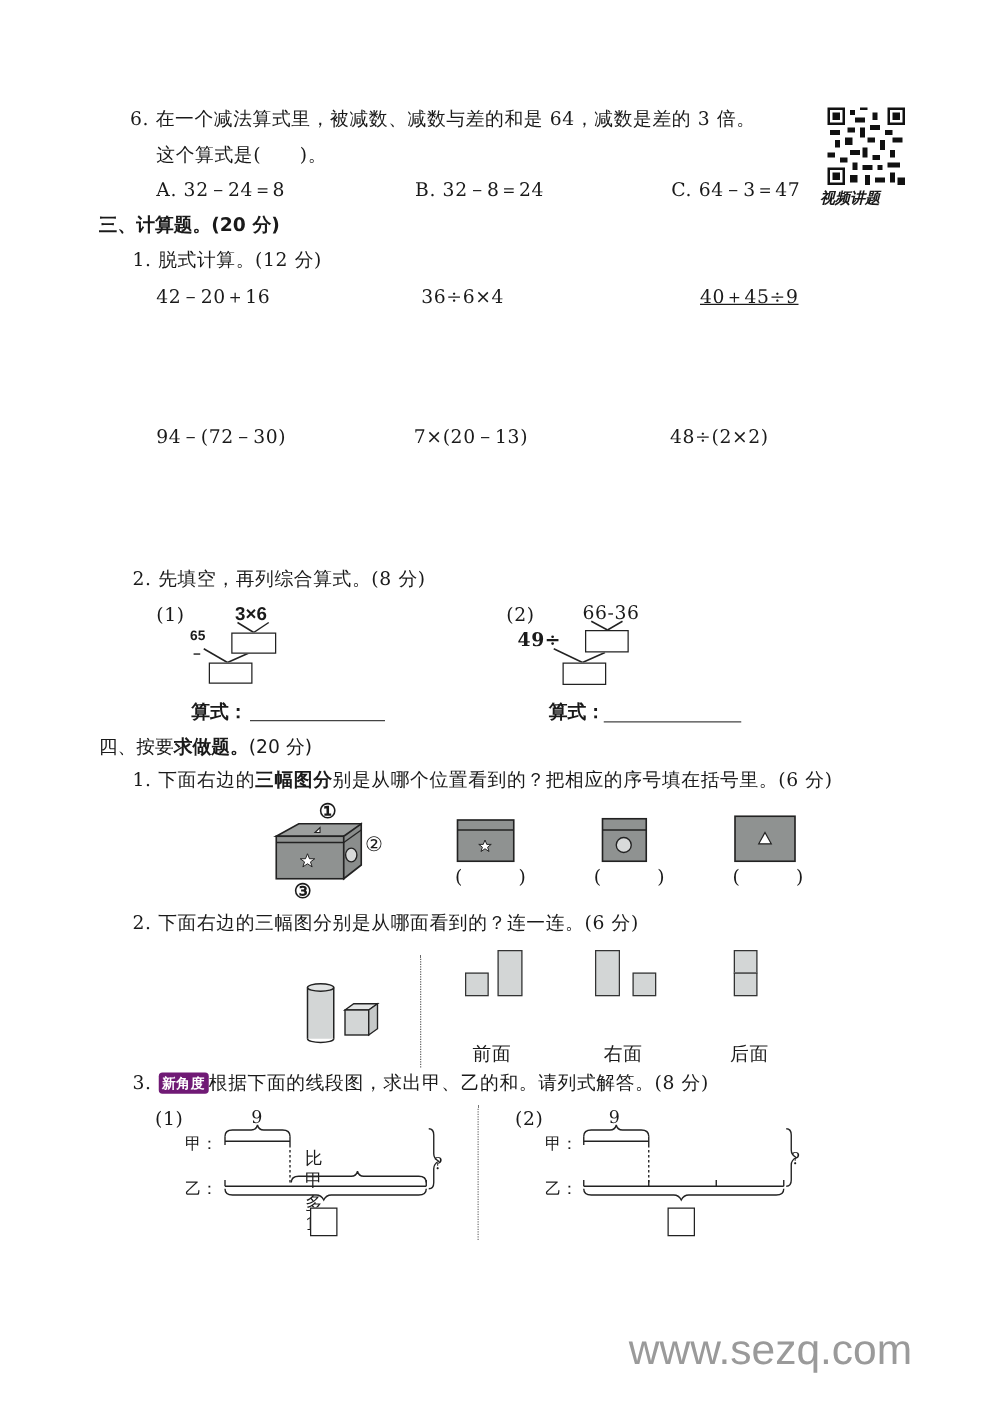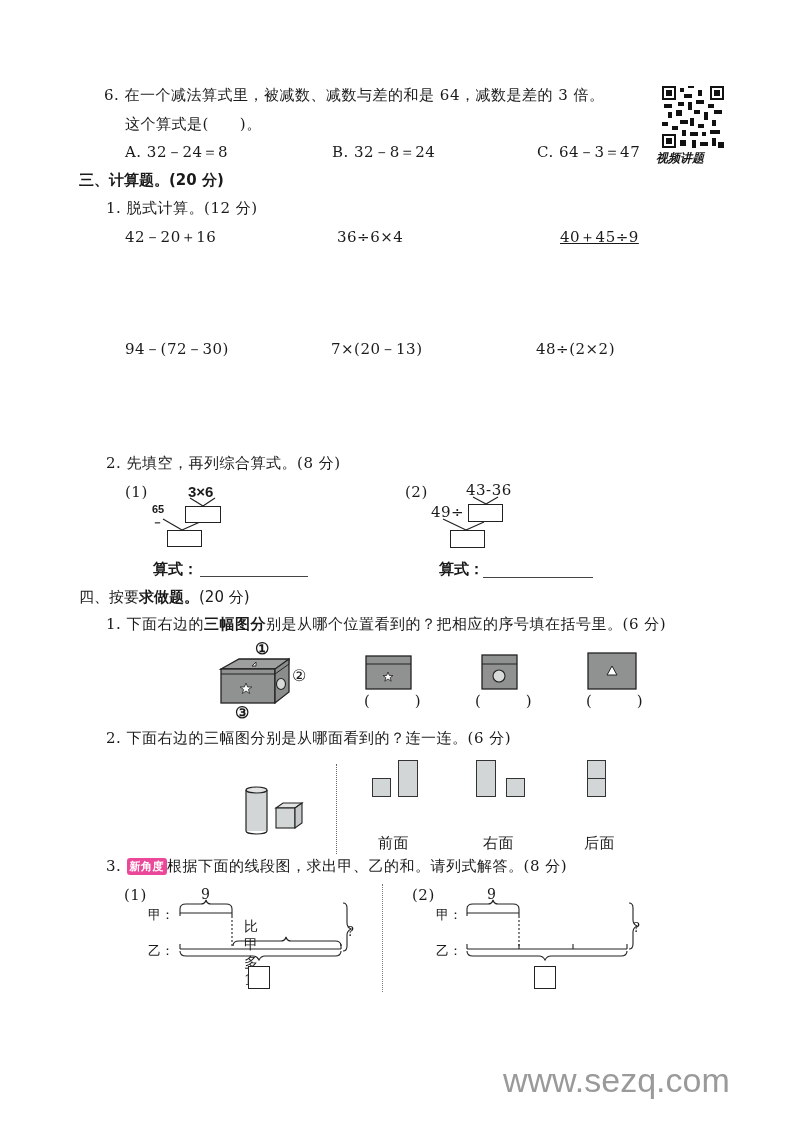--- a/index.html
+++ b/index.html
@@ -10,21 +10,21 @@
     }
     .abs { position: absolute; }
     .txt { font-size: 15px; white-space: nowrap; letter-spacing: 0.5px; }
     .sec { font-family: "DejaVu Sans", "Liberation Sans", sans-serif; font-weight: bold; font-size: 15px; white-space: nowrap; }
     .expr { font-size: 15px; white-space: nowrap; letter-spacing: 0.5px; }
     .sans { font-family: "Liberation Sans", "DejaVu Sans", sans-serif; }
     .box { position: absolute; border: 1.5px solid #222; background: #fff; box-sizing: border-box; }
     .uline { position: absolute; border-bottom: 1.2px solid #444; height: 0; }
     .light-face { background: #d3d6d6; border: 1.5px solid #333; box-sizing: border-box; position: absolute; }
     .paren { font-size: 15px; position: absolute; white-space: nowrap; }
-    .badge { display: inline-block; background: #ec4899; color: #fff; font-size: 11px; padding: 1px 3px; border-radius: 3px; font-family: "DejaVu Sans", sans-serif; font-weight: bold; vertical-align: 1px; }
+    .badge { display: inline-block; background: #701a75; color: #fff; font-size: 11px; padding: 1px 3px; border-radius: 3px; font-family: "DejaVu Sans", sans-serif; font-weight: bold; vertical-align: 1px; }
     .watermark { font-family: "Liberation Sans", "DejaVu Sans", sans-serif; color: #9a9a9a; font-size: 34px; }
     svg { position: absolute; overflow: visible; }
   </style>
 </head>
 <body>
 
 <div class="abs txt" style="left:104px; top:86px;">6. 在一个减法算式里，被减数、减数与差的和是 64，减数是差的 3 倍。</div>
 <div class="abs txt" style="left:125px; top:115px;">这个算式是(　　)。</div>
 <div class="abs expr" style="left:125px; top:143px;">A. 32－24＝8</div>
 <div class="abs expr" style="left:332px; top:143px;">B. 32－8＝24</div>
@@ -100,22 +100,22 @@
     <line x1="200" y1="522" x2="182" y2="530" stroke="#222" stroke-width="1.2"></line>
   </svg>
   <div class="box" style="left:185px; top:506px; width:36px; height:17px;"></div>
   <div class="box" style="left:167px; top:530px; width:35px; height:17px;"></div>
   <div class="abs sec" style="left:153px; top:560px;">算式：</div>
   <div class="uline" style="left:200px; top:576px; width:108px;"></div>
 </div>
 
 <div class="abs" style="left:0; top:0;">
   <div class="abs txt" style="left:405px; top:483px;">(2)</div>
-  <div class="abs expr" style="left:466px; top:481px;">43-36</div>
-  <div class="abs expr" style="left:431px; top:503px;">49÷</div>
+  <div class="abs expr" style="left:466px; top:481px;">66-36</div>
+  <div class="abs expr" style="left:414px; top:503px;font-weight:bold;">49÷</div>
   <svg width="1" height="1" style="left:0; top:0;">
     <line x1="473" y1="497" x2="486" y2="504" stroke="#222" stroke-width="1.2"></line>
     <line x1="498" y1="497" x2="486" y2="504" stroke="#222" stroke-width="1.2"></line>
     <line x1="443" y1="519" x2="466" y2="530" stroke="#222" stroke-width="1.2"></line>
     <line x1="484" y1="522" x2="466" y2="530" stroke="#222" stroke-width="1.2"></line>
   </svg>
   <div class="box" style="left:468px; top:504px; width:35px; height:18px;"></div>
   <div class="box" style="left:450px; top:530px; width:35px; height:18px;"></div>
   <div class="abs sec" style="left:439px; top:560px;">算式：</div>
   <div class="uline" style="left:483px; top:577px; width:110px;"></div>

